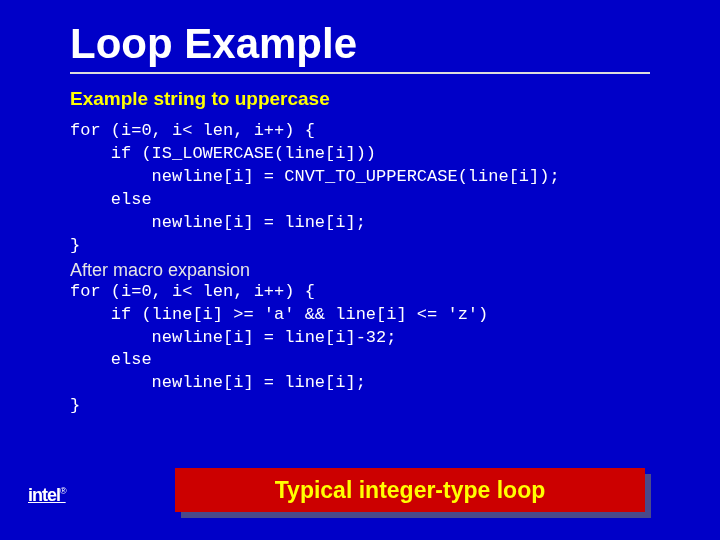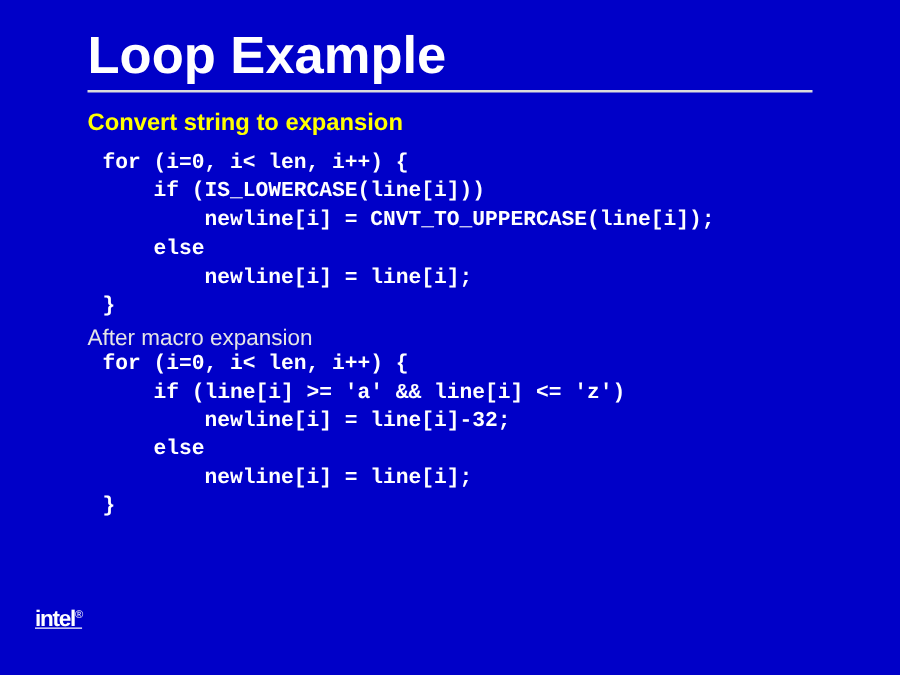--- a/index.html
+++ b/index.html
@@ -30,25 +30,24 @@
   }
   .subtitle {
     font-size: 19px;
     font-weight: bold;
     color: #ffff00;
     margin-bottom: 10px;
   }
   .code-block {
     font-family: "Courier New", Courier, monospace;
     font-size: 17px;
-    font-weight: bold;
+    font-weight: normal;
     color: #ffffff;
     white-space: pre;
     line-height: 1.35;
-    margin-left: 12px;
   }
   .after-label {
     font-family: Arial, Helvetica, sans-serif;
     font-size: 18px;
     color: #e5e5e5;
     font-weight: normal;
     margin: 2px 0 0 0;
   }
   .banner-wrap {
     position: absolute;
@@ -99,34 +98,40 @@
   }
 </style>
 </head>
 <body>
 
 <div class="slide">
 
   <div class="title">Loop Example</div>
   <div class="underline"></div>
 
-  <div class="subtitle">Convert string to expansion</div>
+  <div class="subtitle">Example string to uppercase</div>
 
   <div class="code-block">for (i=0, i&lt; len, i++) {
     if (IS_LOWERCASE(line[i]))
         newline[i] = CNVT_TO_UPPERCASE(line[i]);
     else
         newline[i] = line[i];
 }</div>
   <div class="after-label">After macro expansion</div>
   <div class="code-block">for (i=0, i&lt; len, i++) {
     if (line[i] &gt;= 'a' &amp;&amp; line[i] &lt;= 'z')
         newline[i] = line[i]-32;
     else
         newline[i] = line[i];
 }</div>
 
+  <div class="banner-wrap">
+    <div class="banner-shadow"></div>
+    <div class="banner">
+      <span class="banner-text">Typical integer-type loop</span>
+    </div>
+  </div>
 
   <div class="logo">
     <span>intel</span><span class="reg">®</span>
   </div>
 
 </div>
 
 </body></html>

